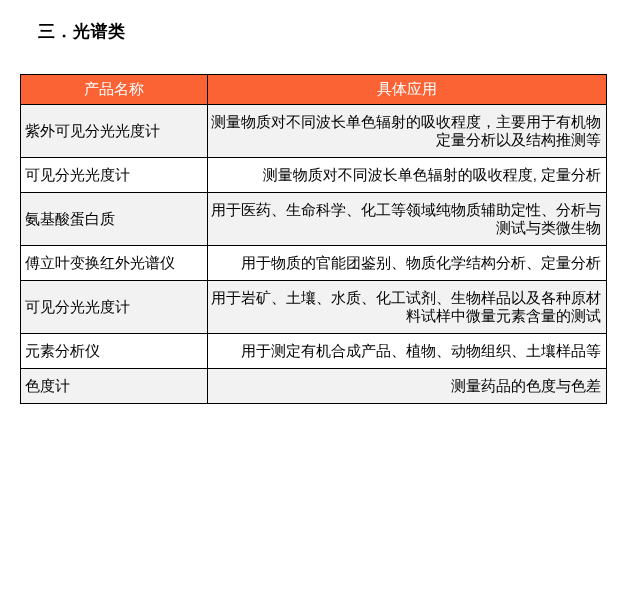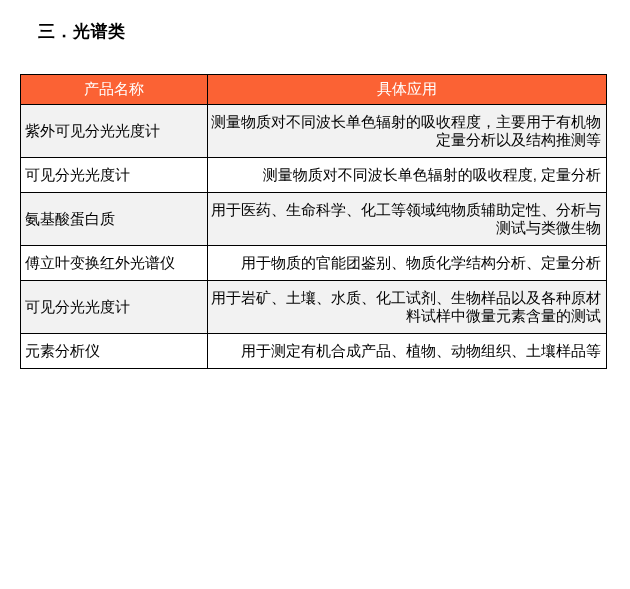--- a/index.html
+++ b/index.html
@@ -110,14 +110,18 @@
   <tr>
     <td class="name-cell">可见分光光度计</td>
     <td class="app-cell">用于岩矿、土壤、水质、化工试剂、生物样品以及各种原材料试样中微量元素含量的测试</td>
   </tr>
 
   <tr>
     <td class="name-cell">元素分析仪</td>
     <td class="app-cell">用于测定有机合成产品、植物、动物组织、土壤样品等</td>
   </tr>
 
+  <tr>
+    <td class="name-cell">色度计</td>
+    <td class="app-cell">测量药品的色度与色差</td>
+  </tr>
 </tbody>
 </table>
 
 </body></html>

